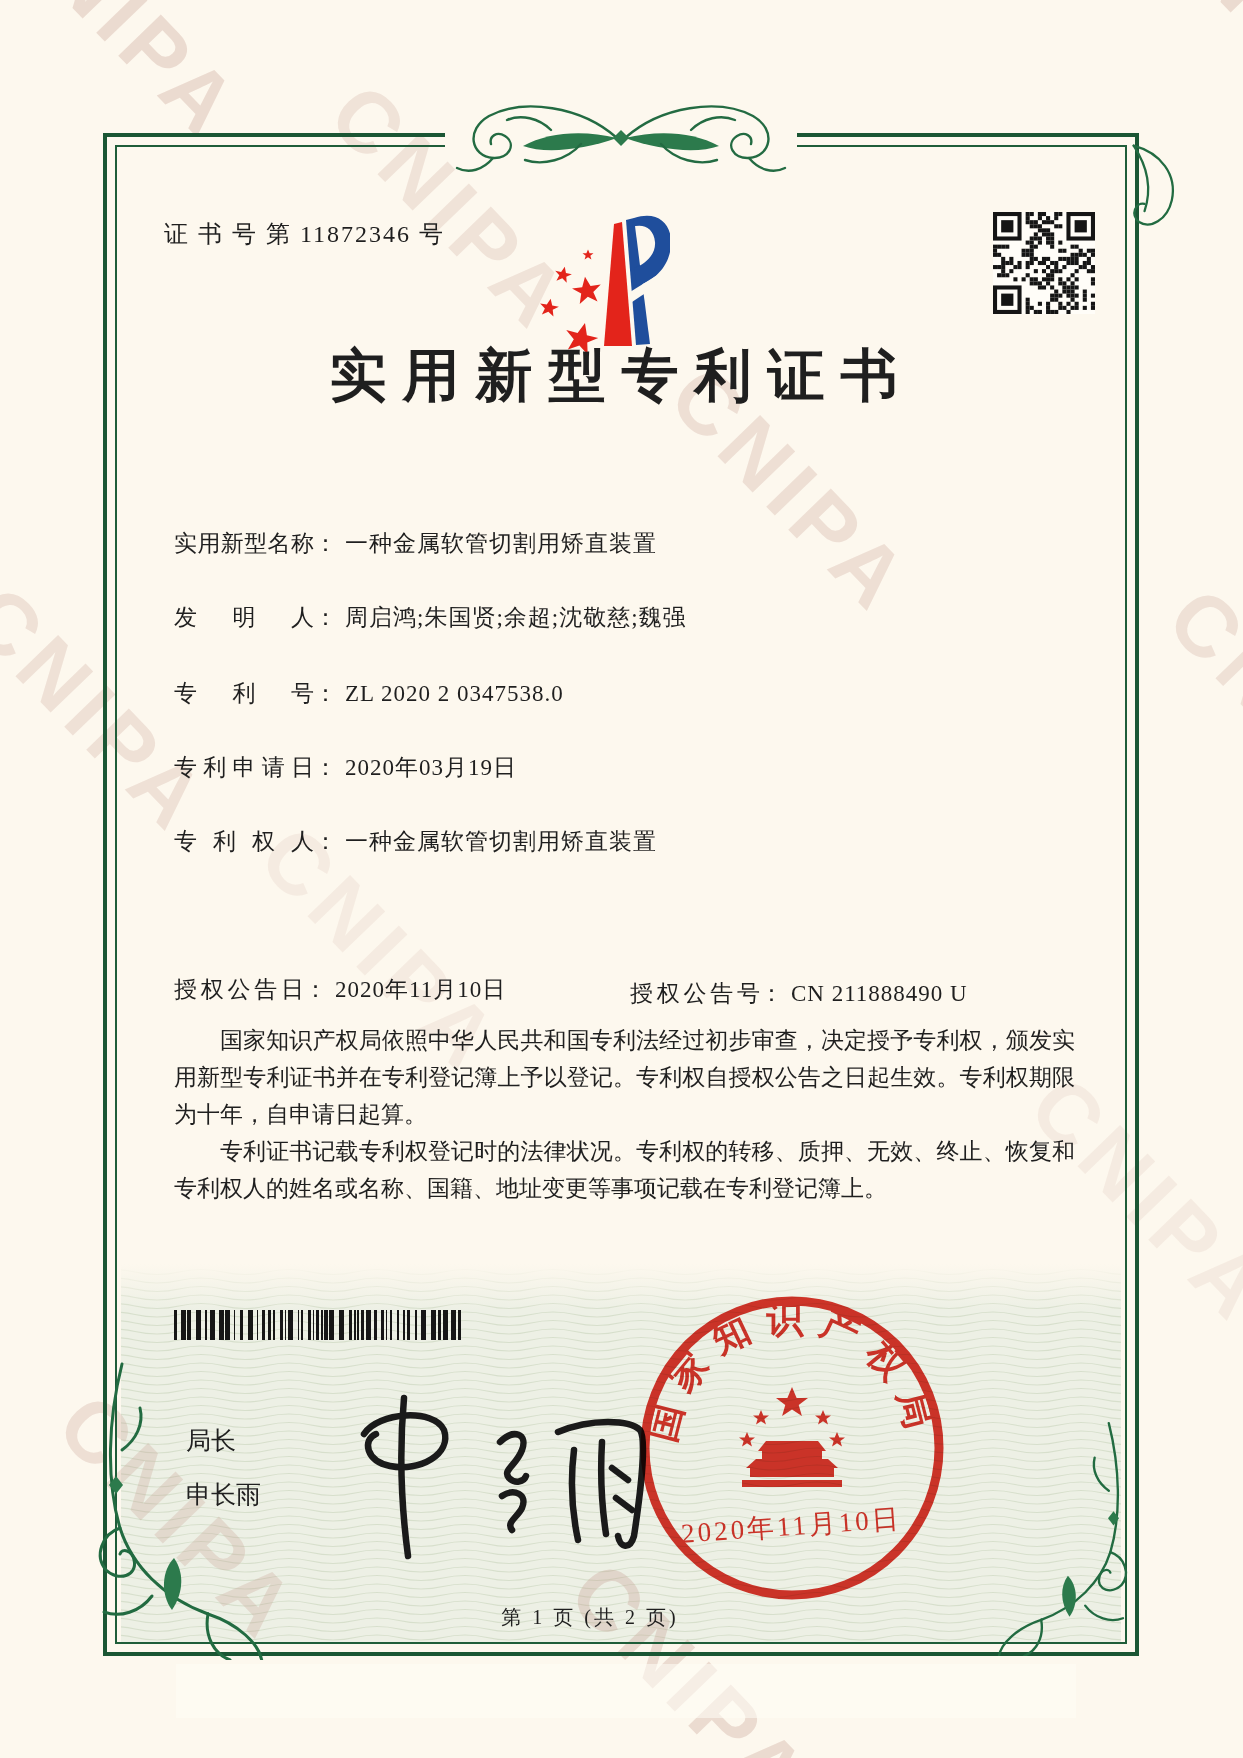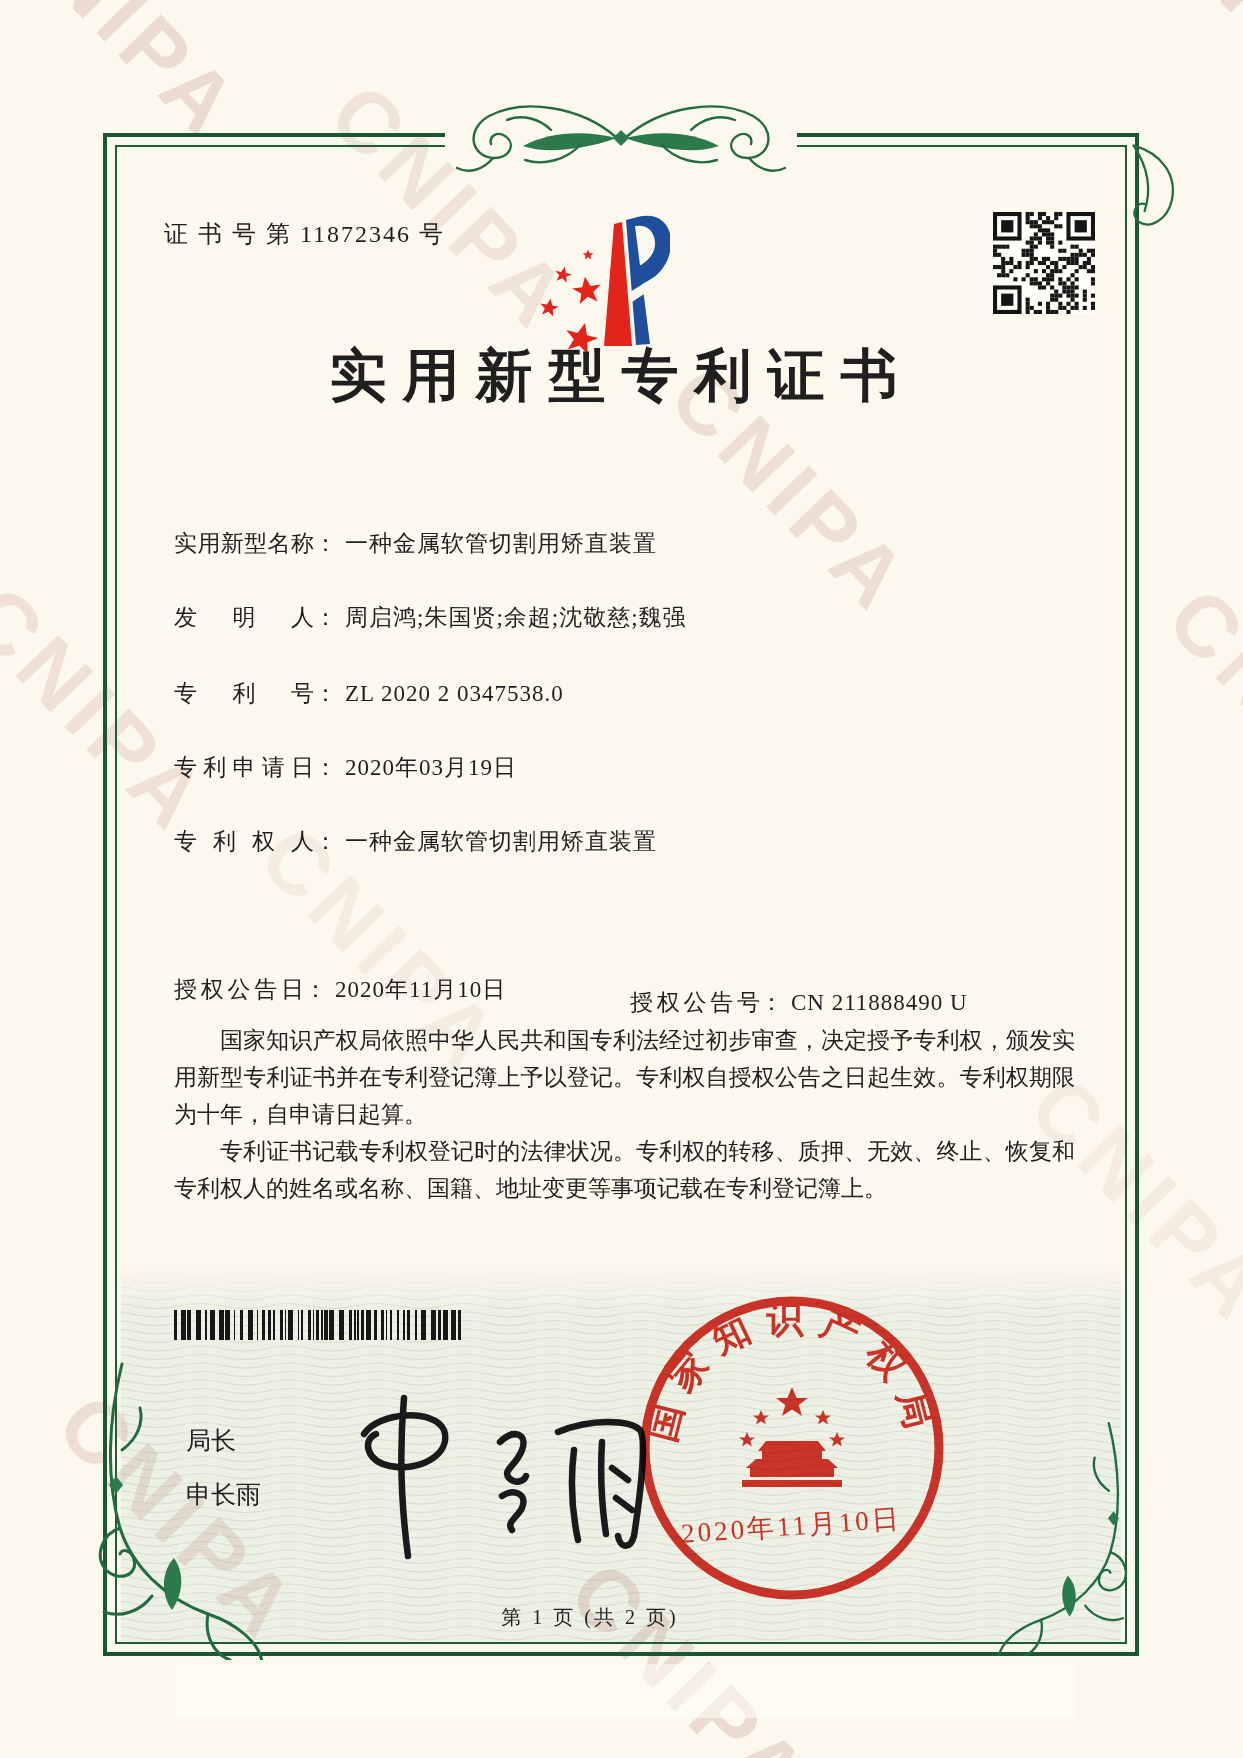--- a/index.html
+++ b/index.html
@@ -29,21 +29,21 @@
   .logo{position:absolute;left:538px;top:196px;z-index:4;}
   .qr{position:absolute;left:993px;top:212px;width:102px;height:102px;z-index:4;}
 
   .title{position:absolute;left:0;right:0;top:338px;margin:0;text-align:center;
          font-size:57px;font-weight:600;letter-spacing:16px;z-index:4;}
 
   .row{position:absolute;left:174px;font-size:23px;z-index:4;white-space:nowrap;}
   .flabel{display:inline-block;width:140px;text-align:justify;text-align-last:justify;vertical-align:bottom;}
   .flabel2{display:inline-block;width:130px;text-align:justify;text-align-last:justify;vertical-align:bottom;}
   .fvalue{margin-left:8px;letter-spacing:1px;}
-  .pair2{position:absolute;left:456px;top:13px;white-space:nowrap;}
+  .pair2{position:absolute;left:456px;top:4px;white-space:nowrap;}
 
   .body-par{position:absolute;left:174px;width:901px;margin:0;font-size:23px;line-height:37px;
             text-align:justify;text-indent:2em;z-index:4;}
 
   .barcode{position:absolute;left:174px;top:1310px;width:294px;height:30px;z-index:4;}
   .barcode i{position:absolute;top:0;height:100%;background:#161616;display:block;}
 
   .director{position:absolute;left:186px;font-size:25px;z-index:4;
             font-family:"Liberation Sans","DejaVu Sans",sans-serif;color:#202020;}
   .sig{position:absolute;left:312px;top:1384px;z-index:4;}

